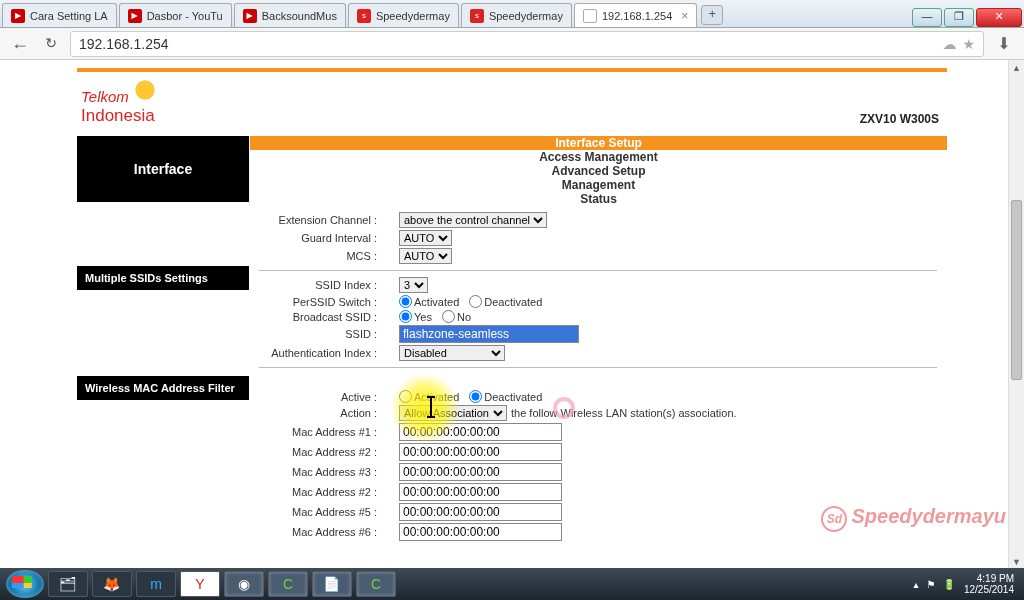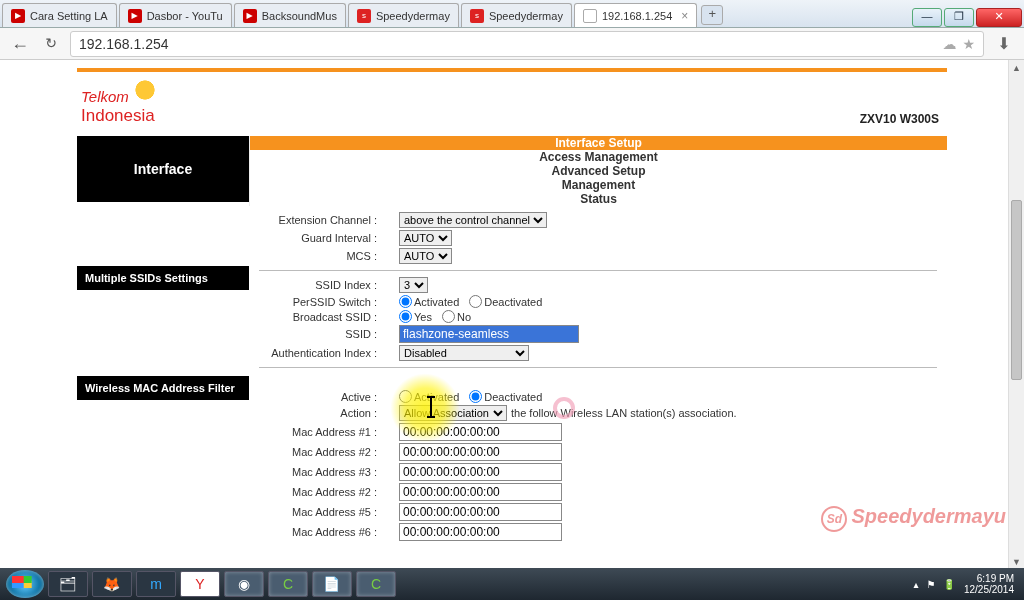--- a/index.html
+++ b/index.html
@@ -215,21 +215,21 @@
               <span class="radio-lbl">Yes</span>
           <input type="radio" style="">
               <span class="radio-lbl">No</span>
             </div>
         <div class="frow">
               <span class="flabel">SSID :</span>
           <input type="text" style="width: 180px; background: rgb(58, 116, 216); color: rgb(255, 255, 255);" value="flashzone-seamless">
             </div>
         <div class="frow">
               <span class="flabel">Authentication Index :</span>
-          <select style="width:130px"><option>Disabled</option></select>
+          <select style="width:106px"><option>Disabled</option></select>
             </div>
         <hr>
 
         <div style="height:14px"></div>
         <div class="frow">
               <span class="flabel">Active :</span>
           <input type="radio" style="">
               <span class="radio-lbl">Activated</span>
           <input type="radio" checked="" style="">
               <span class="radio-lbl">Deactivated</span>
@@ -290,17 +290,17 @@
   <div class="tb-icon" style="background:#fff;color:#d22">Y</div>
   <div class="tb-icon active">◉</div>
   <div class="tb-icon active" style="color:#7c4">C</div>
   <div class="tb-icon active">📄</div>
   <div class="tb-icon active" style="color:#7c4">C</div>
   <div class="tray">
     <span>▴</span>
     <span>⚑</span>
     <span>🔋</span>
     <div class="clock">
-      <div>6:19 PM</div>
+      <div>4:19 PM</div>
       <div>12/25/2014</div>
     </div>
   </div>
 </div>
 
 </body></html>

